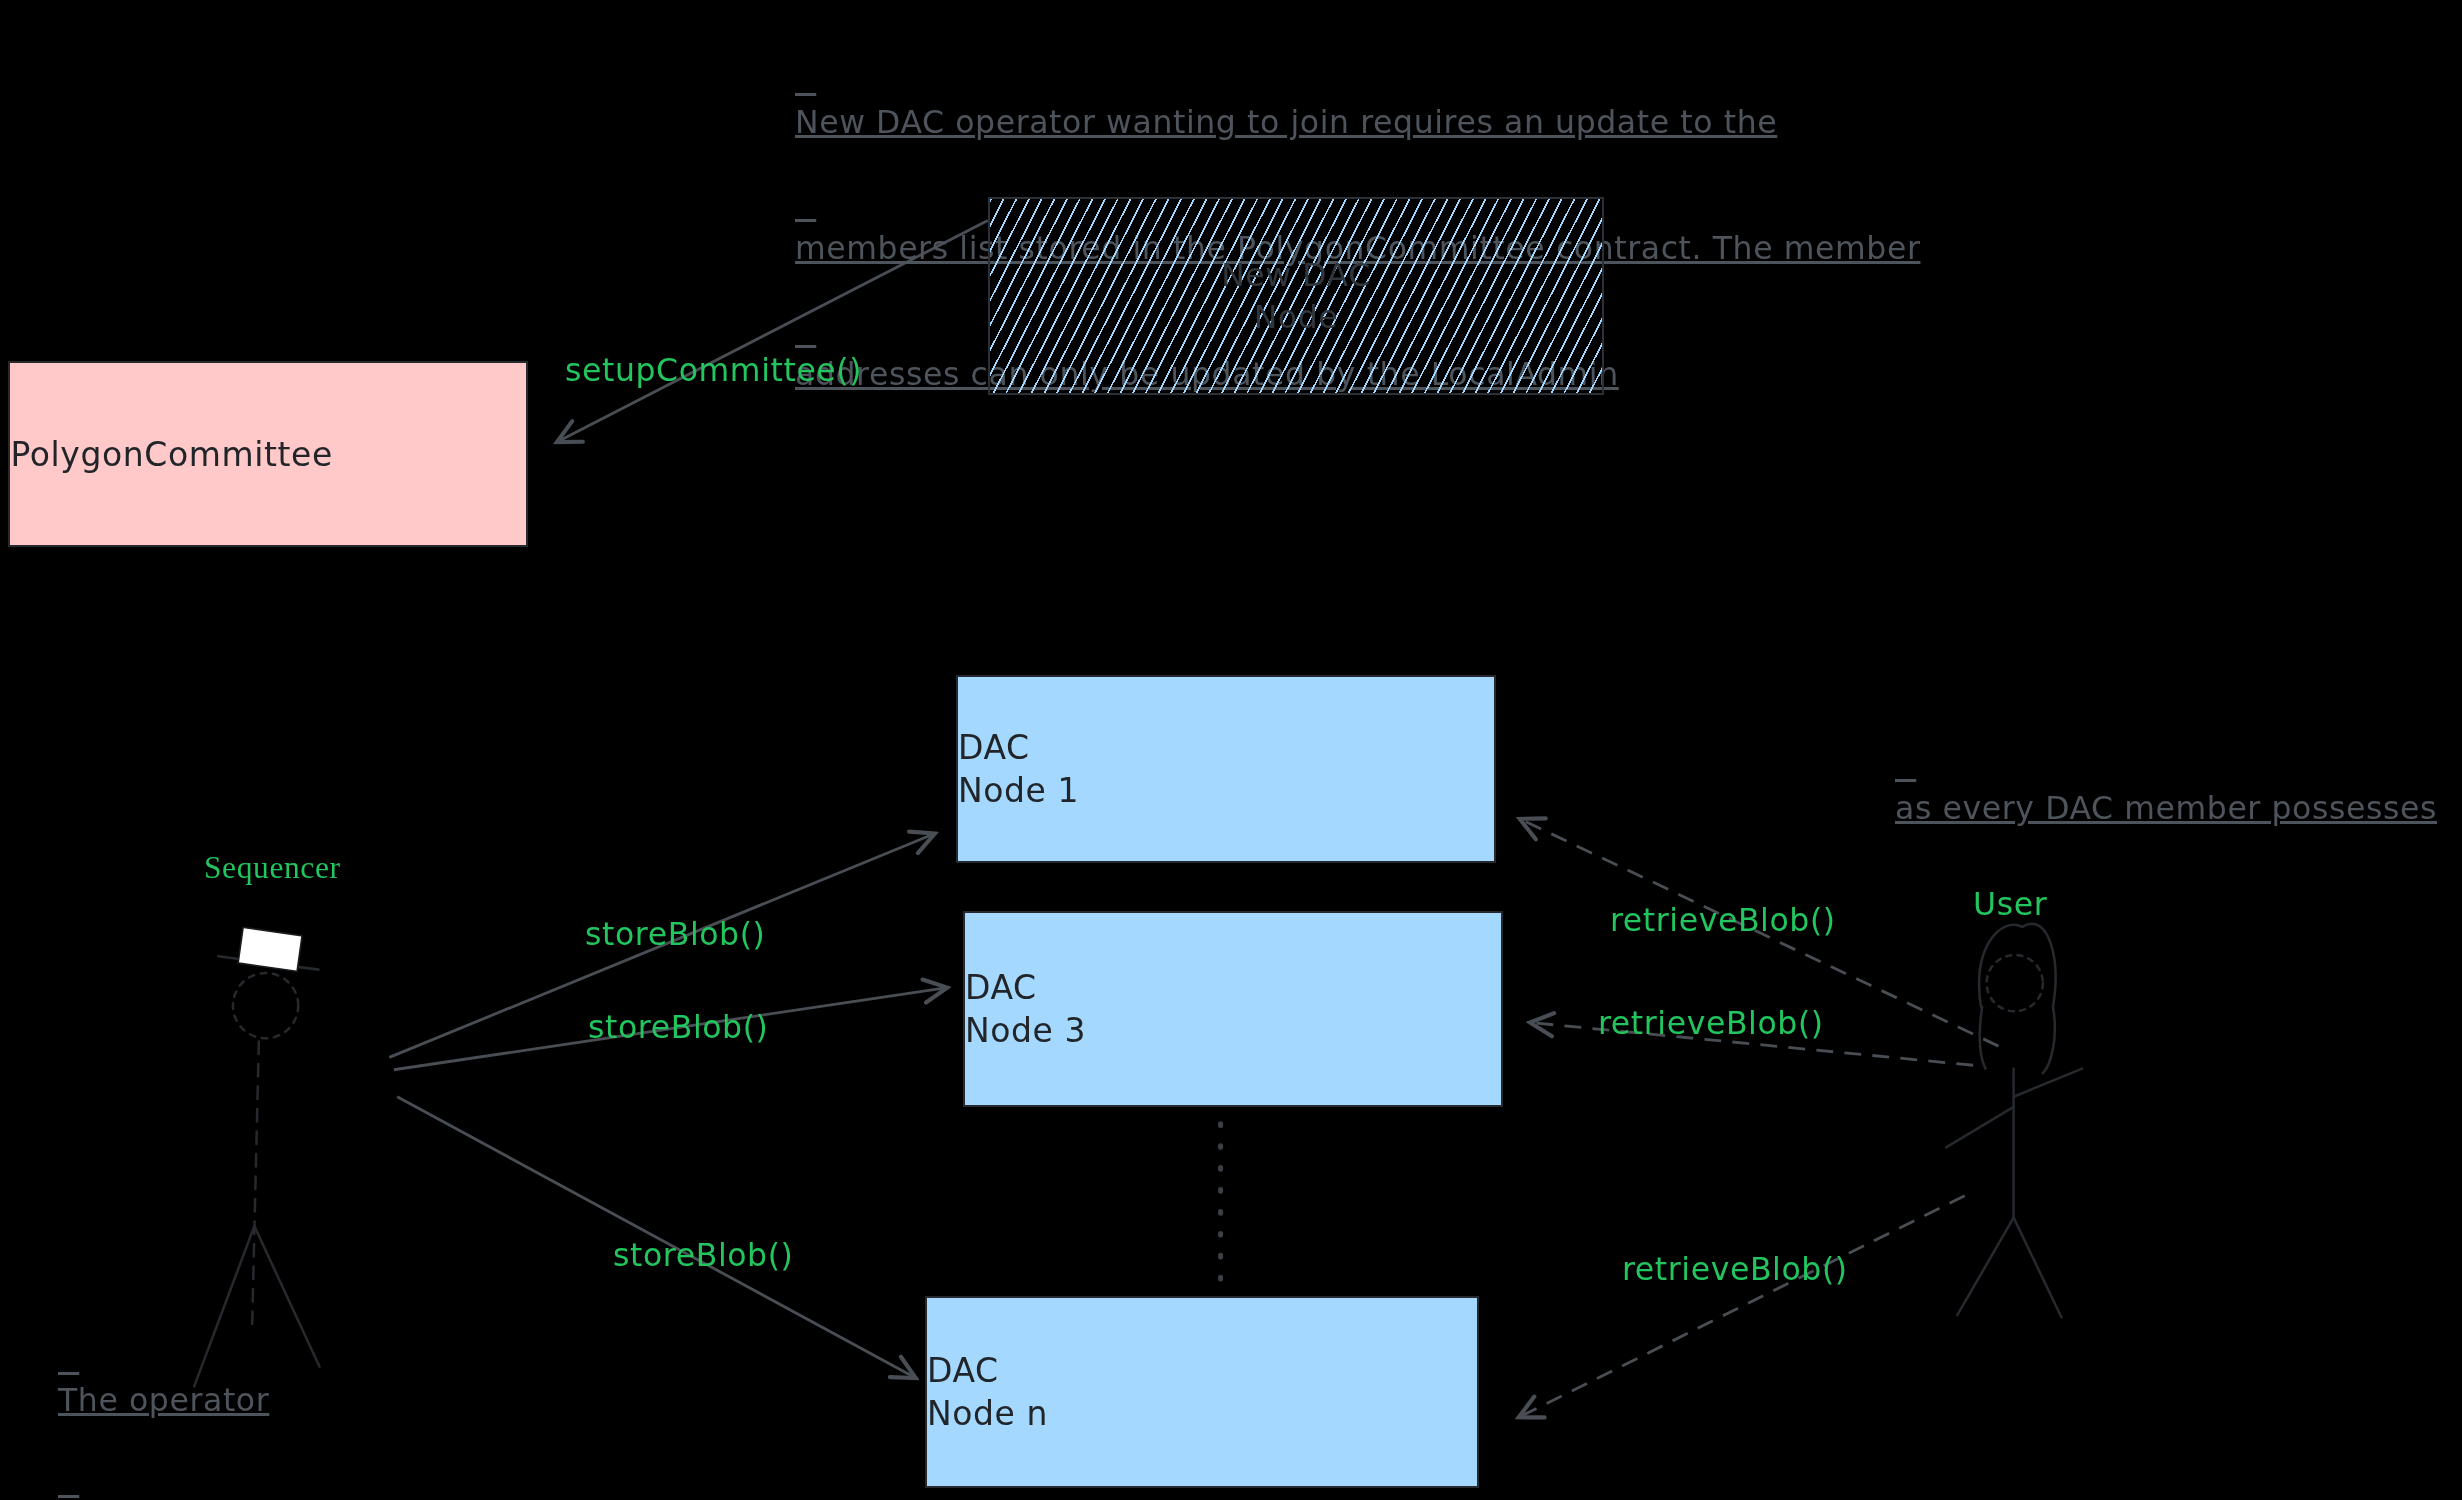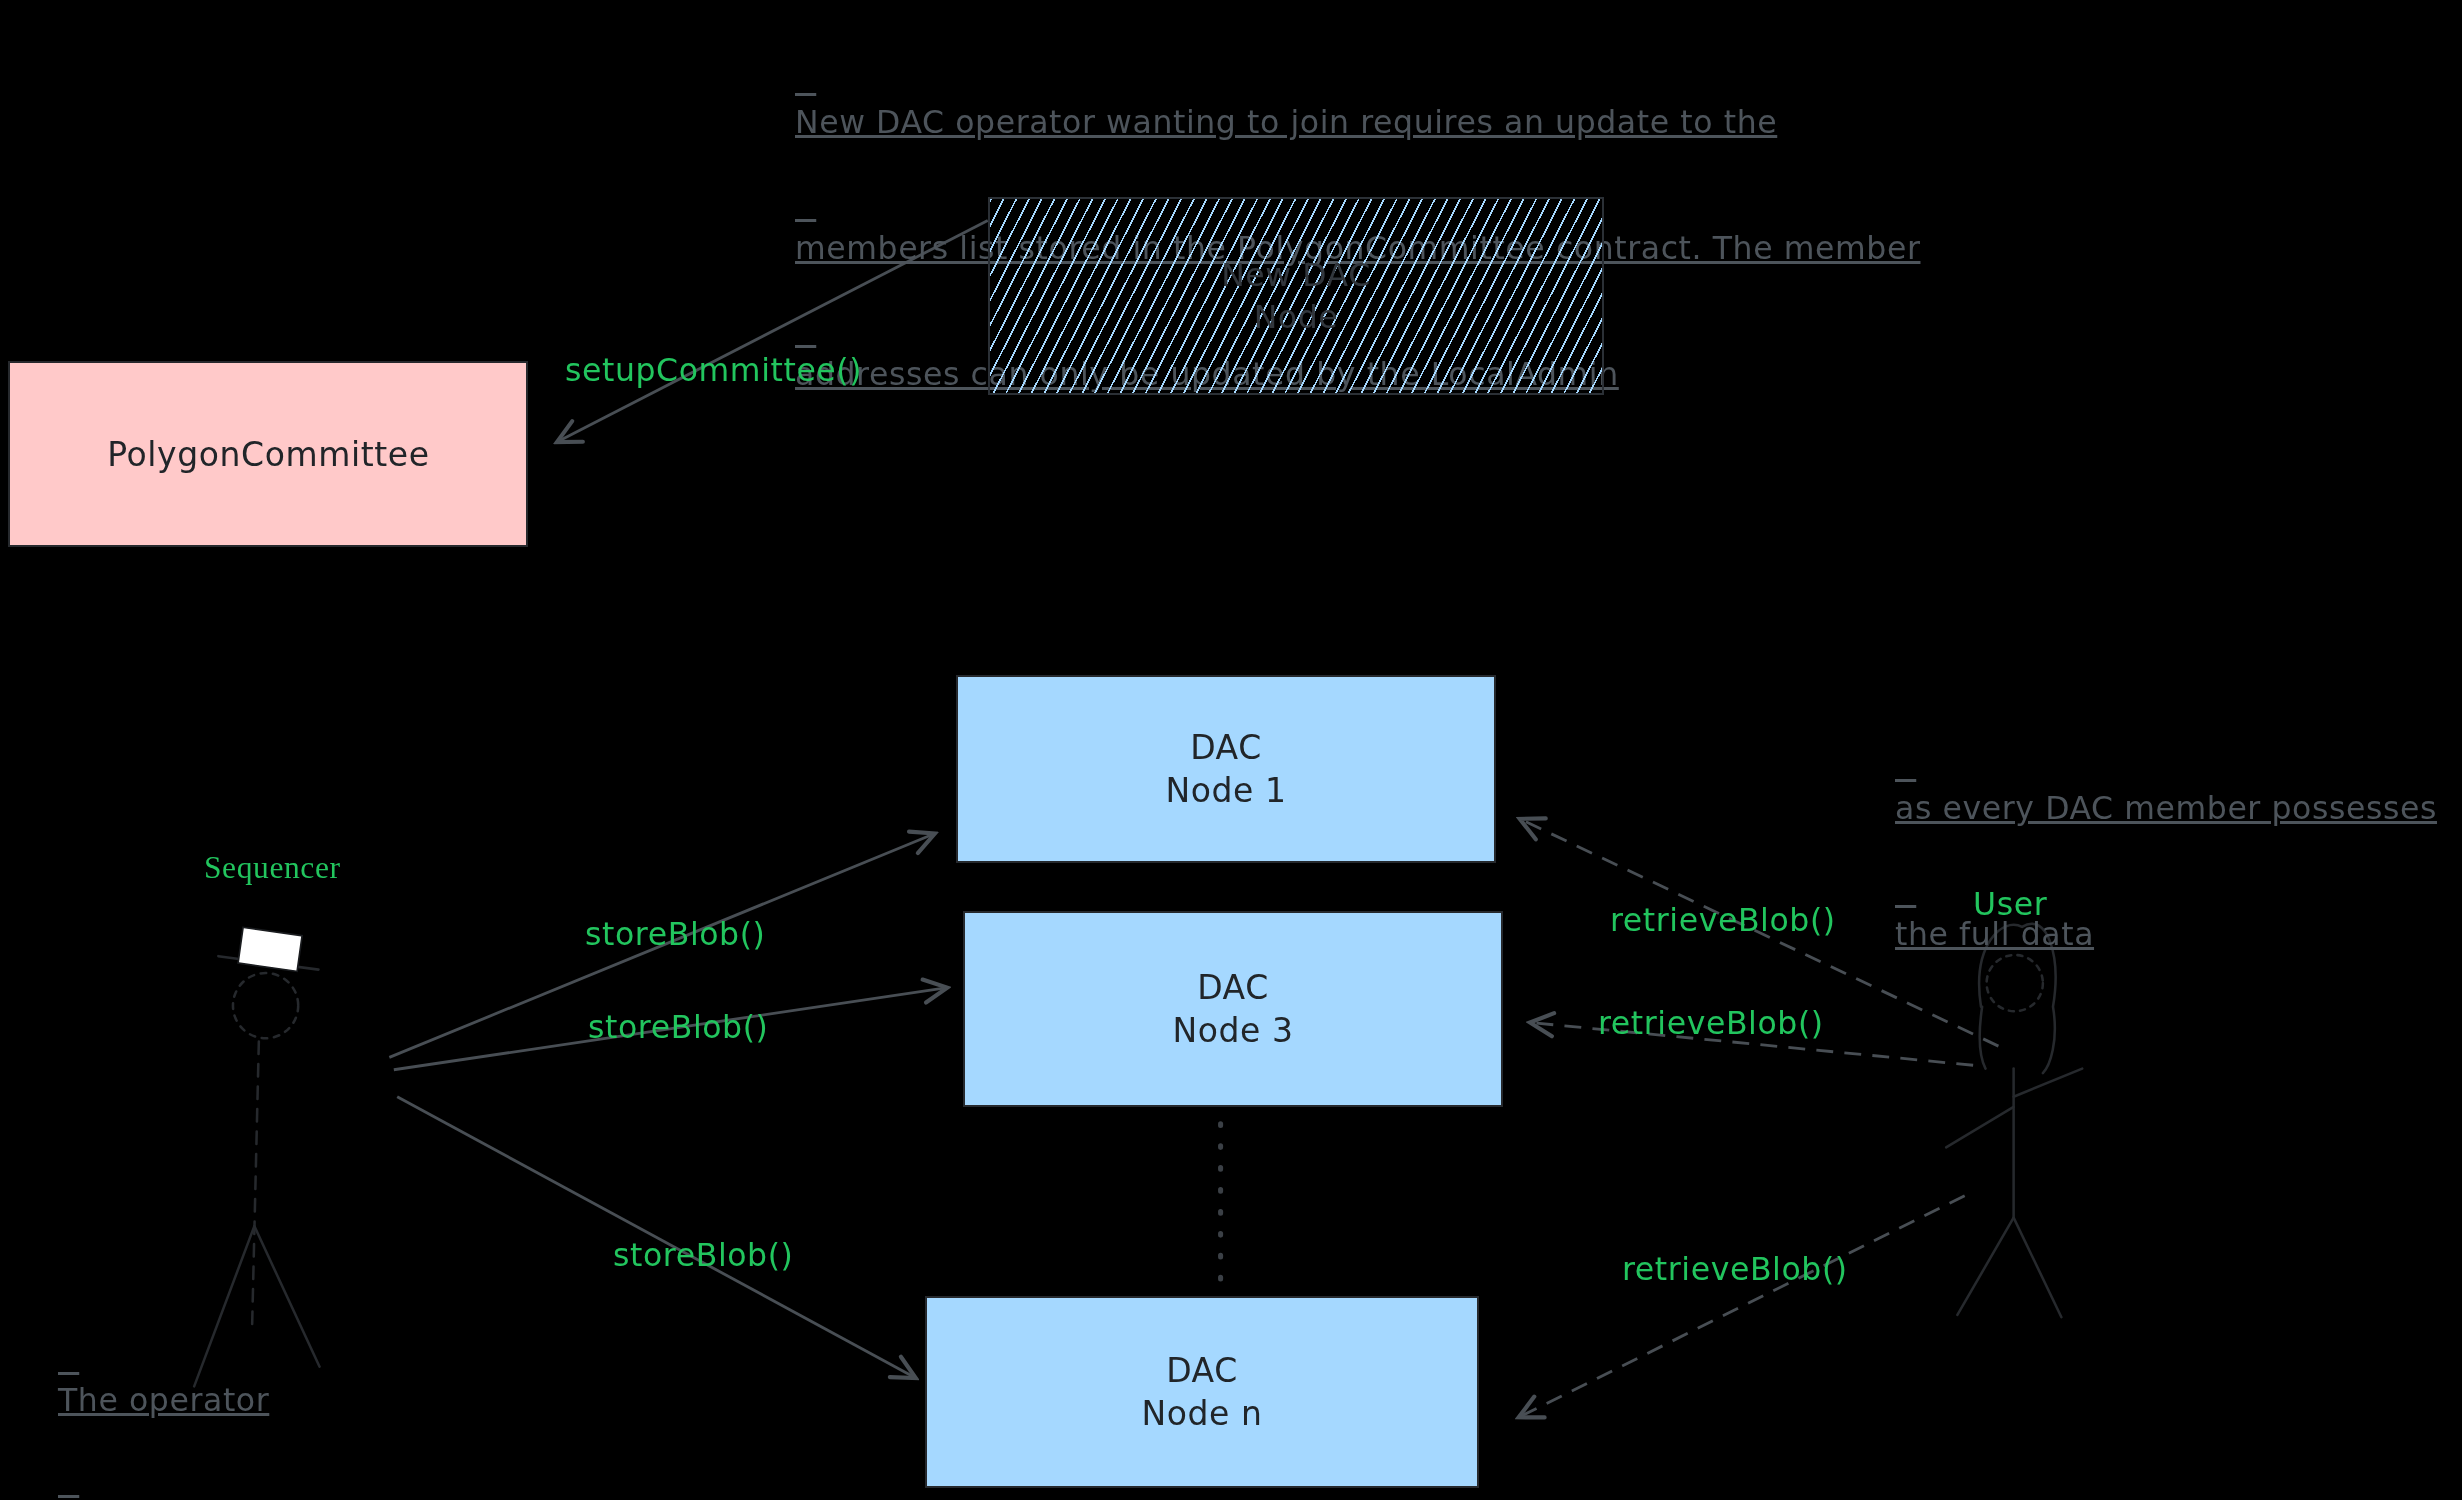--- a/index.html
+++ b/index.html
@@ -4,21 +4,21 @@
 <style>
   html,body{margin:0;padding:0;background:#000;}
   body{
     width:2462px;height:1500px;position:relative;overflow:hidden;
     font-family:"DejaVu Sans", sans-serif;
   }
   .abs{position:absolute;}
   .note{color:#4d545b;font-size:31.5px;line-height:42px;white-space:pre;letter-spacing:0.6px;text-decoration:underline;}
   .lbl{color:#22c55e;font-size:31.5px;line-height:34px;white-space:pre;letter-spacing:0.6px;}
   .box{
-    position:absolute;display:flex;flex-direction:column;align-items:center;justify-content:center;
+    position:absolute;display:flex;flex-direction:column;align-items:flex-start;justify-content:center;
     border:2.8px solid #26292d;box-sizing:border-box;
   }
   .box .bline{font-size:33px;line-height:43px;color:#212529;letter-spacing:0.6px;}
   .hatchbox{
     position:absolute;border:2.3px solid #2b3036;box-sizing:border-box;
     background:repeating-linear-gradient(117deg,#a5d8ff 0 1.7px,transparent 1.7px 11.3px);
     display:flex;flex-direction:column;align-items:center;justify-content:center;
   }
   .hatchbox .bline{font-size:31.5px;line-height:42px;color:#31363c;letter-spacing:0.6px;}
   svg.overlay{position:absolute;left:0;top:0;}
@@ -69,21 +69,20 @@
 </svg>
 
 <div class="abs note" style="left:795px;top:17px;">
   <div>New DAC operator wanting to join requires an update to the</div>
   <div>members list stored in the PolygonCommittee contract. The member</div>
   <div>addresses can only be updated by the LocalAdmin</div>
 </div>
 
 <div class="abs note" style="left:1895px;top:703px;">
   <div>as every DAC member possesses</div>
-  <div>the full data</div>
 </div>
 
 <div class="abs note" style="left:58px;top:1298px;line-height:41px;">
   <div>The operator</div>
   
   
 </div>
 
 <div class="abs lbl" style="left:204px;top:851px;font-family:Liberation Serif, serif;">Sequencer</div>
 <div class="abs lbl" style="left:1973px;top:887px;">User</div>

